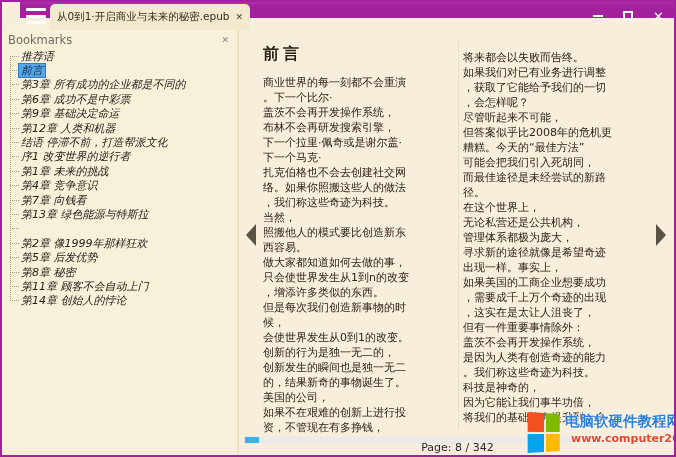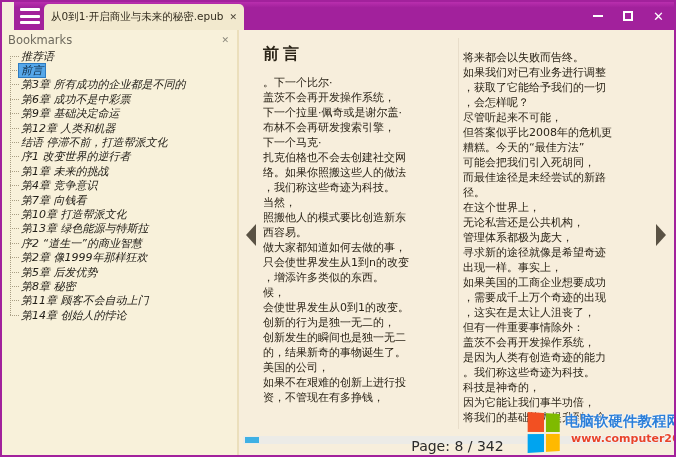--- a/index.html
+++ b/index.html
@@ -3,21 +3,21 @@
 <meta charset="utf-8">
 <style>
   * { box-sizing: border-box; margin: 0; padding: 0; }
   html,body { background:#cfcfcf; }
   body { font-family:"DejaVu Sans", sans-serif; }
 
   .window { position:relative; width:676px; height:457px; background:#F7EEDC;
             border:2px solid #A2219C; overflow:hidden; }
 
   
-  .titlebar { position:absolute; top:0; left:12px; right:0; height:28px;
+  .titlebar { position:absolute; top:0; left:18px; right:0; height:16px;
               background:linear-gradient(#B92FAE, #A2219C 20%); }
   .hamburger { position:absolute; left:6px; top:6px; width:20px; height:16px;
                display:flex; flex-direction:column; justify-content:space-between; cursor:pointer; }
   .hamburger span { height:3px; background:#fff; border-radius:1px; }
   .tab { position:absolute; left:30px; top:2px; width:200px; height:26px;
          background:#F2E9CE; border-radius:5px 5px 0 0; display:flex;
          align-items:center; padding:0 7px; }
   .tab-title { flex:1; font-size:10.5px; color:#332D1F; white-space:nowrap; overflow:hidden; }
   .tab-close { font-size:9px; color:#4A4336; margin-left:5px; cursor:pointer; }
   .win-controls { position:absolute; right:10px; top:0; height:28px;
@@ -56,21 +56,21 @@
   .right-page { left:222px; top:20px; width:200px; }
   .page h1 { font-size:16px; letter-spacing:4px; color:#2B2418; margin:0 0 10px 0; }
   .line { font-size:11px; line-height:15px; white-space:nowrap; }
 
   
   .hscrollbar { position:absolute; left:2px; right:2px; bottom:11px; height:8px;
                 background:#ECEBE7; cursor:pointer; }
   .hthumb { position:absolute; left:2px; top:1px; width:14px; height:6px;
             background:#3FB0E4; cursor:grab; }
   .page-label { position:absolute; left:0; right:0; bottom:1px; text-align:center;
-                font-size:14px; color:#2a2a2a; }
+                font-size:11px; color:#2a2a2a; }
 
   
   .watermark { position:absolute; right:2px; bottom:2px; width:144px; height:44px; z-index:5; }
   .wm-logo { position:absolute; left:0; bottom:1px; width:33px; height:39px;
              display:grid; grid-template:1fr 1fr / 1fr 1fr; gap:2px;
              transform:perspective(80px) rotateY(14deg); }
   .wm-logo div { width:100%; height:100%; }
   .wm-text { position:absolute; left:37px; top:3px; }
   .wm-name { font-size:14.5px; font-weight:bold; color:#2C7FD9; white-space:nowrap;
              text-shadow:0 0 2px #fff, 0 0 2px #fff; }
@@ -154,33 +154,28 @@
         <div class="bm-row">
           <span class="bm-dash"></span>
           <span class="bm-label">第4章 竞争意识</span>
         </div>
 
         <div class="bm-row">
           <span class="bm-dash"></span>
           <span class="bm-label">第7章 向钱看</span>
         </div>
 
-        <div class="bm-row">
-          <span class="bm-dash"></span>
-          <span class="bm-label">第10章 打造帮派文化</span>
-        </div>
 
         <div class="bm-row">
           <span class="bm-dash"></span>
           <span class="bm-label">第13章 绿色能源与特斯拉</span>
         </div>
 
         <div class="bm-row">
           <span class="bm-dash"></span>
-          <span class="bm-label">序2 “道生一”的商业智慧</span>
         </div>
 
         <div class="bm-row">
           <span class="bm-dash"></span>
           <span class="bm-label">第2章 像1999年那样狂欢</span>
         </div>
 
         <div class="bm-row">
           <span class="bm-dash"></span>
           <span class="bm-label">第5章 后发优势</span>
@@ -205,49 +200,51 @@
 
   <main class="content">
     <div class="page-divider"></div>
     <span class="nav-arrow prev"></span>
     <span class="nav-arrow next"></span>
 
     <div class="page left-page">
       <h1>前言</h1>
       <div>
 
+          <div class="line">商业世界的每一刻都不会重演</div>
 
           <div class="line">。下一个比尔·</div>
 
           <div class="line">盖茨不会再开发操作系统，</div>
 
+          <div class="line">布林不会再研发搜索引擎，</div>
+
           <div class="line">下一个拉里·佩奇或是谢尔盖·</div>
 
-          <div class="line">布林不会再研发搜索引擎，</div>
-
           <div class="line">下一个马克·</div>
 
           <div class="line">扎克伯格也不会去创建社交网</div>
 
           <div class="line">络。如果你照搬这些人的做法</div>
 
           <div class="line">，我们称这些奇迹为科技。</div>
 
           <div class="line">当然，</div>
 
           <div class="line">照搬他人的模式要比创造新东</div>
 
           <div class="line">西容易。</div>
 
           <div class="line">做大家都知道如何去做的事，</div>
 
           <div class="line">只会使世界发生从1到n的改变</div>
 
           <div class="line">，增添许多类似的东西。</div>
 
+          <div class="line">但是每次我们创造新事物的时</div>
 
           <div class="line">候，</div>
 
           <div class="line">会使世界发生从0到1的改变。</div>
 
           <div class="line">创新的行为是独一无二的，</div>
 
           <div class="line">创新发生的瞬间也是独一无二</div>
 
           <div class="line">的，结果新奇的事物诞生了。</div>

